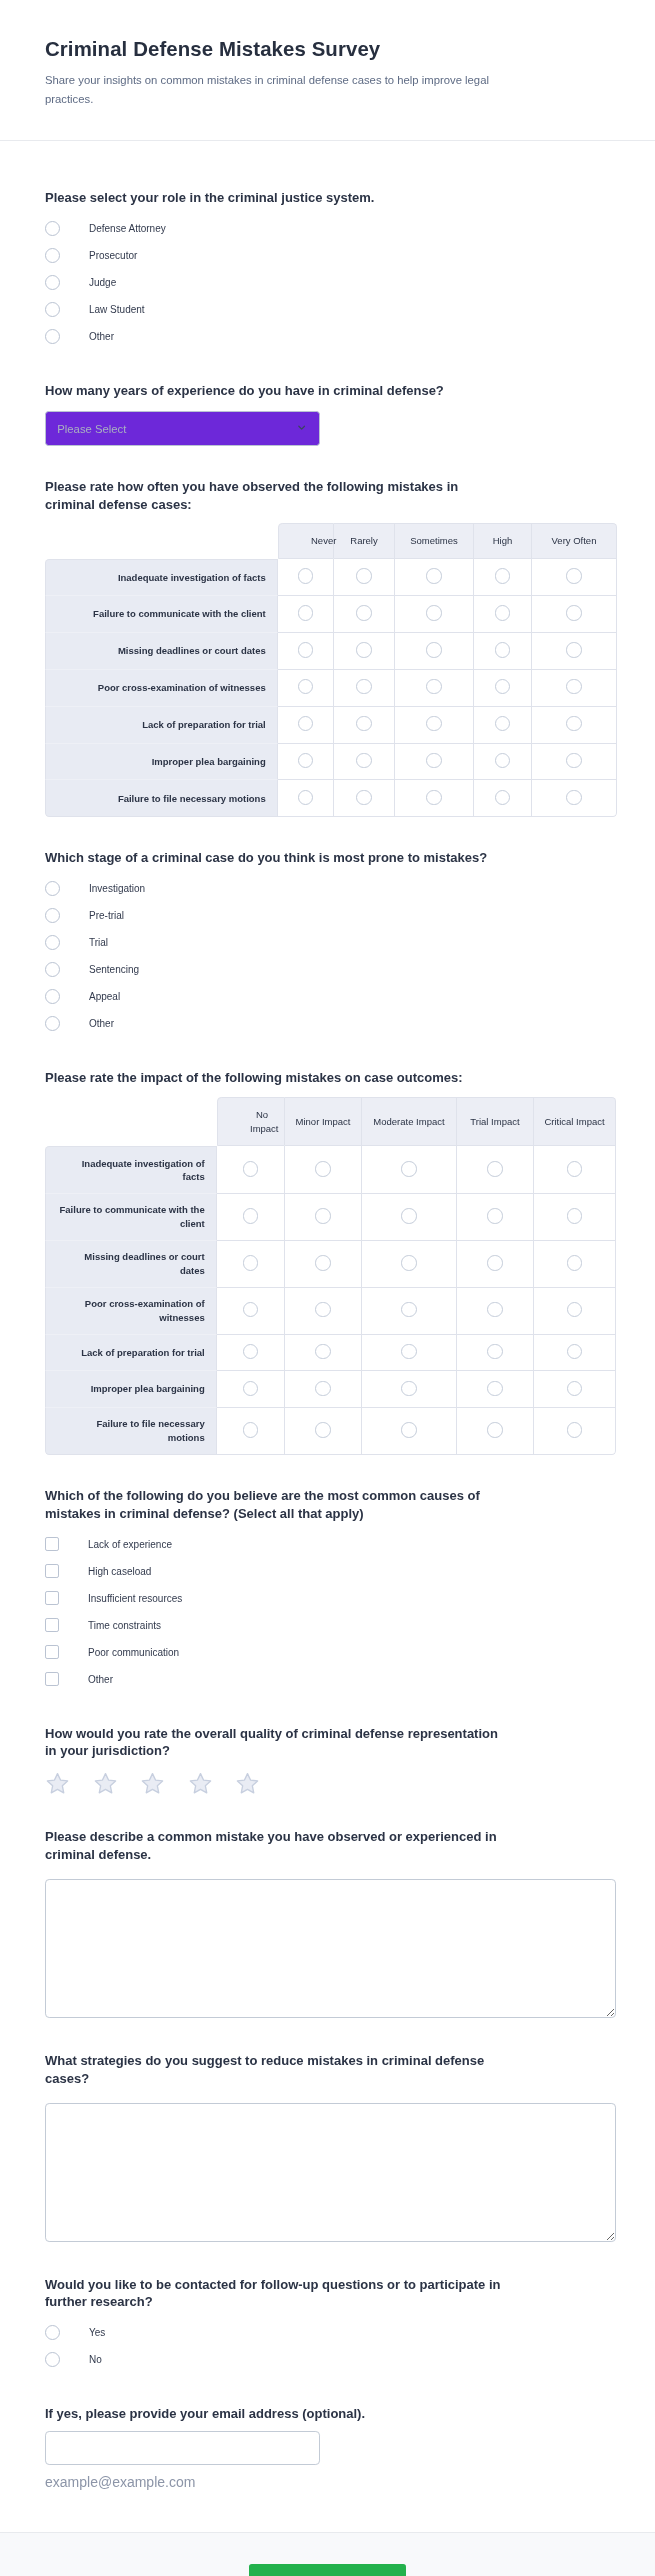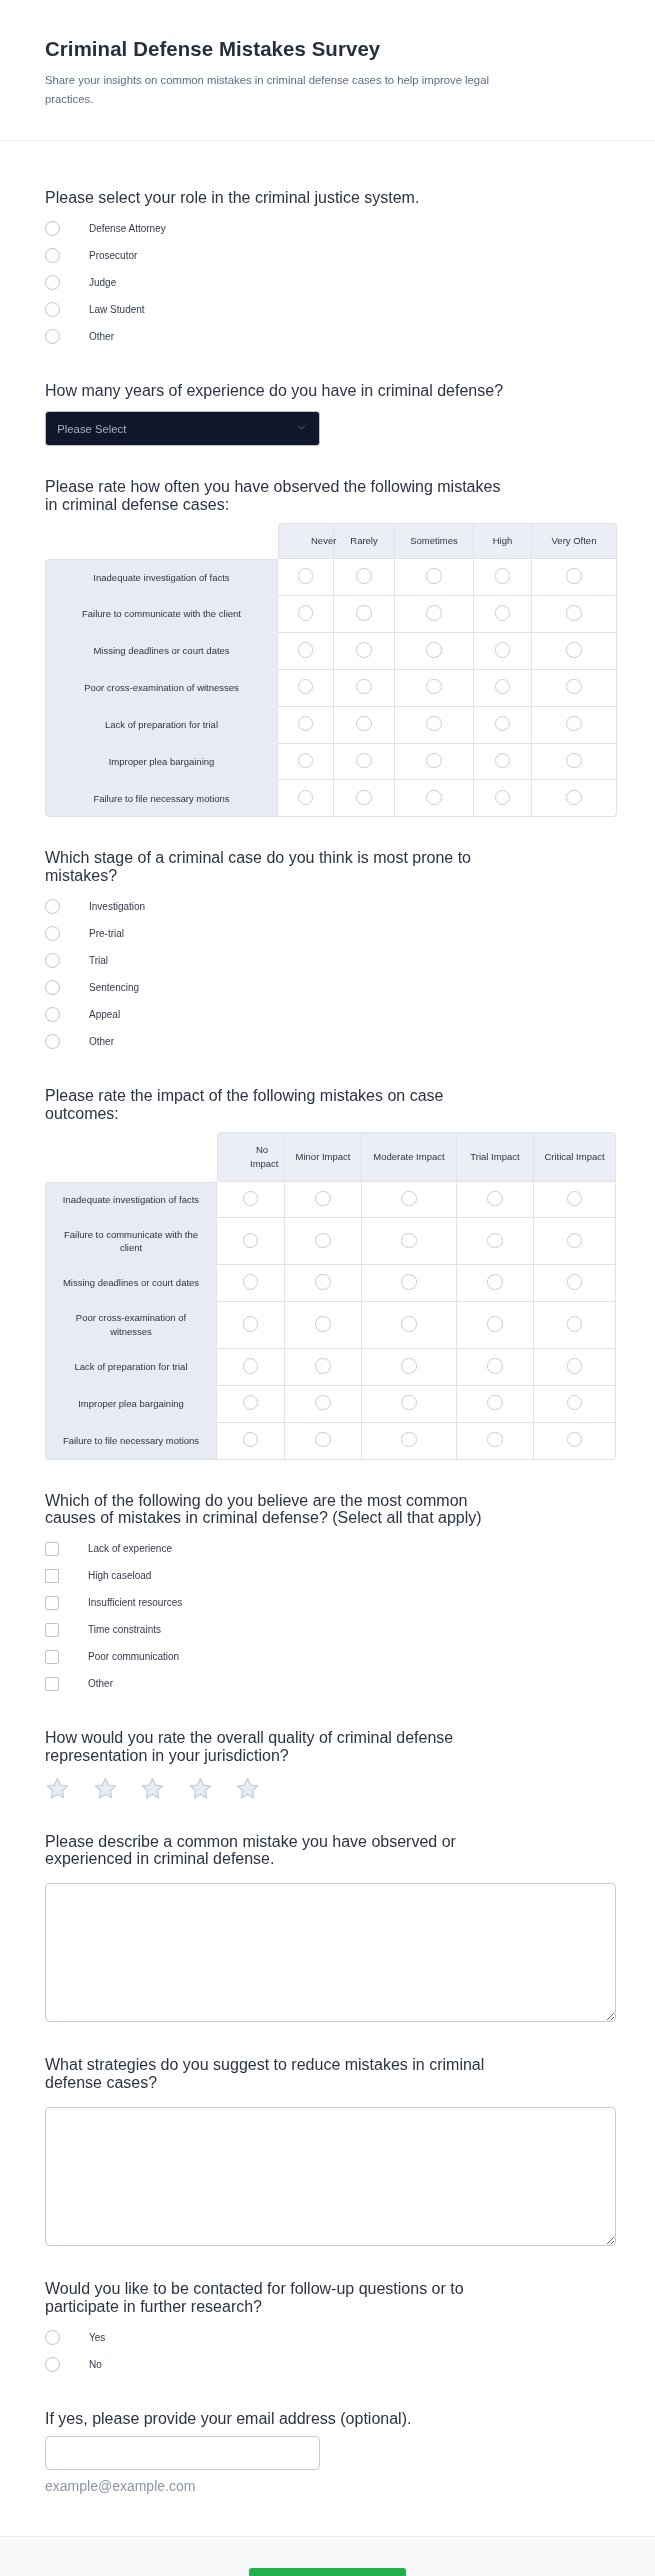--- a/index.html
+++ b/index.html
@@ -46,22 +46,22 @@
     line-height:19px;
     color:var(--muted-text);
     max-width:465px;
   }
 
   
   .content{padding:18.3px 39px 42px 45px;}
   .question{margin-top:32px;}
   .question:first-child{margin-top:30px;}
   .q-label{
-    font-size:16px;
-    font-weight:400;
+    font-size:13px;
+    font-weight:700;
     line-height:17.6px;
     color:var(--body-text);
     max-width:463px;
     margin-bottom:8.5px;
   }
 
   
   .opts{display:flex;flex-direction:column;}
   .opt{
     display:flex;align-items:center;gap:10px;
@@ -83,21 +83,21 @@
 
   
   .select{
     width:275px;height:35px;
     border:0.7px solid var(--control-border);
     border-radius:3.5px;
     display:flex;align-items:center;justify-content:space-between;
     padding:0 11.3px;
     margin-top:11.3px;
     cursor:pointer;
-    background:#0f172a;
+    background:#6d28d9;
   }
   .select .ph{font-size:11.3px;color:var(--placeholder-text);}
   .select svg path{stroke:#39465e;}
 
   
   table.matrix{
     border-collapse:separate;border-spacing:0;
     width:571px;table-layout:fixed;
     margin-top:10px;
     font-size:9.5px;
@@ -117,22 +117,22 @@
   }
   .matrix thead th.corner{
     background:transparent;border:none;
   }
   .matrix thead th.mh-first{border-left:0.7px solid var(--table-border);border-top-left-radius:4.2px;padding-left:32px;}
   .matrix thead th.mh-last{border-top-right-radius:4.2px;}
   .matrix tbody th.rl{
     background:var(--matrix-label-bg);
     border-left:0.7px solid var(--table-border);
     border-bottom:0.7px solid #eef0f6;
-    font-weight:400;color:var(--body-text);
-    text-align:center;
+    font-weight:700;color:var(--body-text);
+    text-align:right;
     padding:9.2px 11.3px;
     line-height:13.7px;
   }
   .matrix tbody tr:first-child th.rl{border-top:0.7px solid var(--table-border);border-top-left-radius:4.2px;}
   .matrix tbody tr:last-child th.rl{border-bottom:0.7px solid var(--table-border);border-bottom-left-radius:4.2px;}
   .matrix tbody tr:last-child td:last-child{border-bottom-right-radius:4.2px;}
   .matrix td.rc{background:#fff;text-align:center;padding:9.2px 0;cursor:pointer;}
   .mradio{
     display:inline-block;width:15.5px;height:15.5px;
     border:0.7px solid #c5cdda;border-radius:50%;background:#fff;

